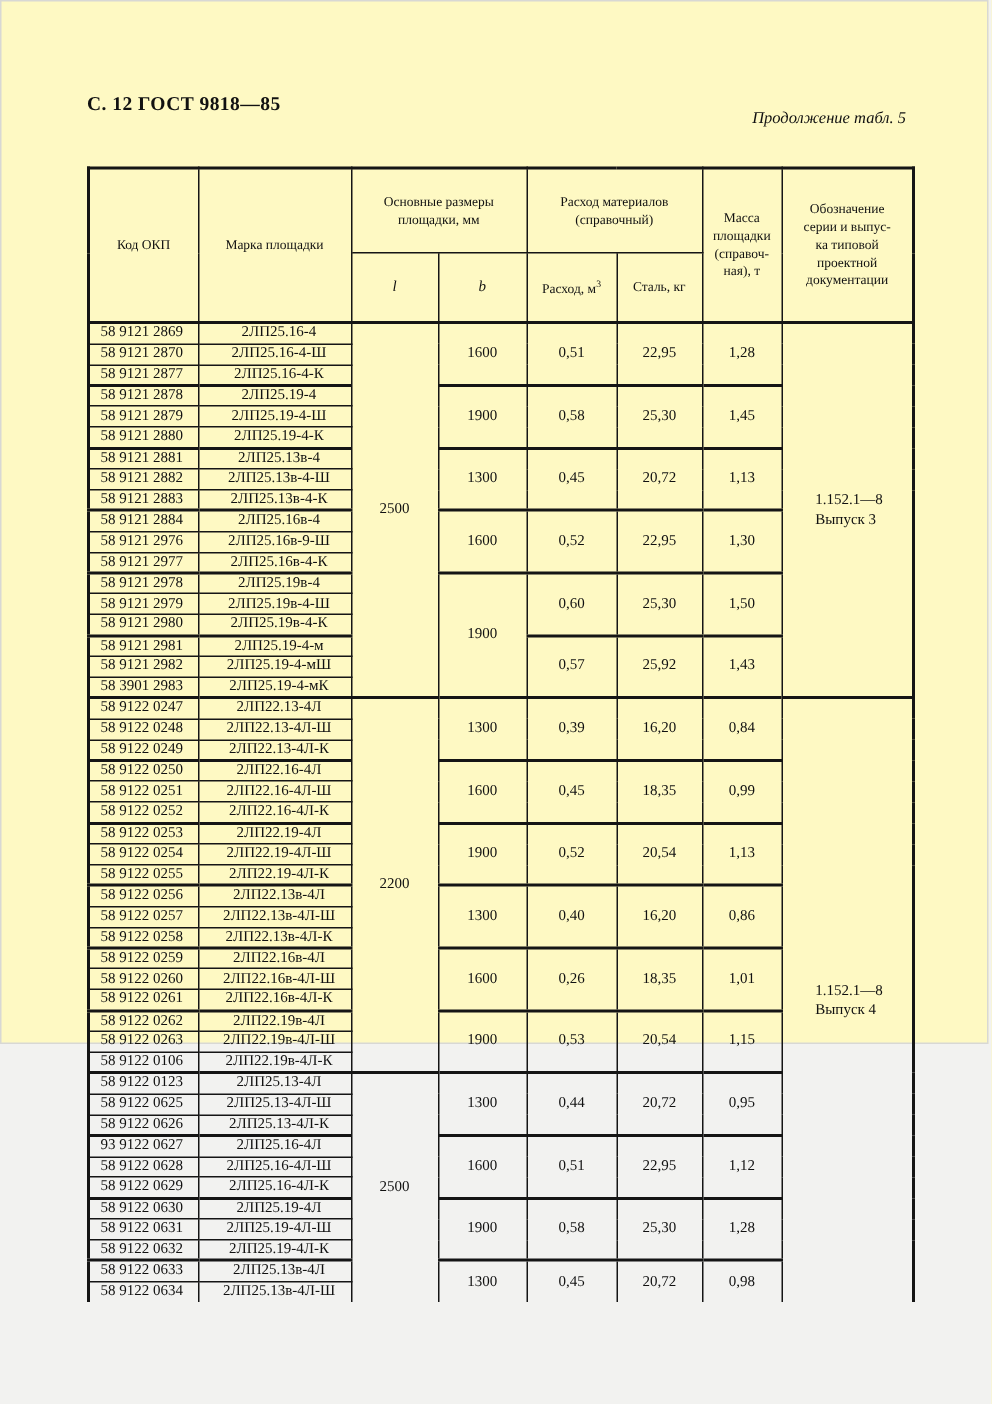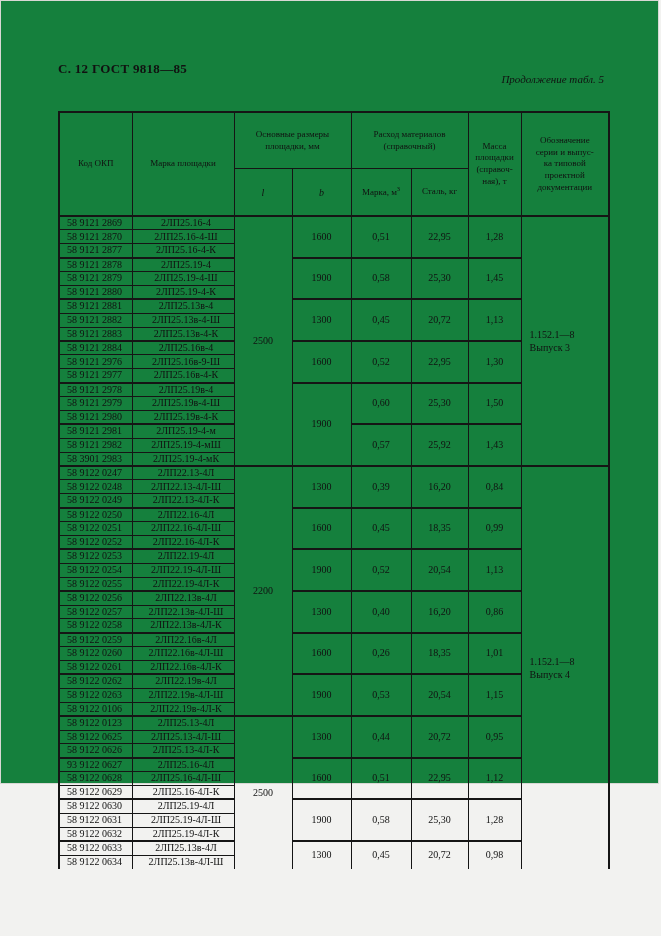--- a/index.html
+++ b/index.html
@@ -2,21 +2,21 @@
 <html><head>
 <meta charset="utf-8">
 <style>
   html, body { margin: 0; padding: 0; }
   body {
     width: 661px; height: 936px; background: #f2f2f0;
     font-family: "Liberation Serif", "DejaVu Serif", serif;
     color: #111; overflow: hidden;
   }
   .page {
-    position: relative; width: 659px; height: 784px; background: #15803d;
+    position: relative; width: 659px; height: 696px; background: #fef9c3;
     border: 1px solid #d8d8d4; box-sizing: border-box;
   }
   .doc-title {
     position: absolute; left: 57px; top: 60px;
     font-weight: bold; font-size: 13px; letter-spacing: 0.3px;
   }
   .caption {
     position: absolute; right: 54px; top: 72px;
     font-style: italic; font-size: 11px;
   }
@@ -38,21 +38,21 @@
   thead sup { font-size: 6.5px; }
   tbody tr { height: 13.9px; }
   tbody td {
     font-size: 10px; line-height: 1.05;
     vertical-align: middle; padding: 0; overflow: hidden; white-space: nowrap;
   }
   td.code { text-align: left; padding-left: 7px; font-family: Liberation Serif, serif; }
   td.mark { text-align: center; padding-left: 6px; }
   td.num  { text-align: center; }
   td.designation {
-    text-align: left; padding-left: 8px;
+    text-align: left; padding-left: 22px;
     white-space: pre-line; line-height: 1.35; font-size: 10px;
     vertical-align: middle;
   }
   tr.group-end td { border-bottom-width: 2px; }
   td.span-cell { border-bottom-width: 2px; }
   td.no-bottom, tr.cut-row td { border-bottom: 0 !important; }
 </style>
 </head>
 <body>
 
@@ -86,21 +86,21 @@
 ная), т</th>
         <th rowspan="2">Обозначение
 серии и выпус-
 ка типовой
 проектной
 документации</th>
       </tr>
       <tr class="hdr-sub">
         <th class="dim">l</th>
         <th class="dim">b</th>
-        <th><span>Марка, м</span><sup>3</sup></th>
+        <th><span>Расход, м</span><sup>3</sup></th>
         <th>Сталь, кг</th>
       </tr>
     </thead>
     <tbody>
         <tr>
           <td class="code">58 9121 2869</td>
           <td class="mark">2ЛП25.16-4</td>
           <td class="num span-cell" rowspan="18">2500</td>
           <td class="num span-cell" rowspan="3">1600</td>
           <td class="num span-cell" rowspan="3">0,51</td>

